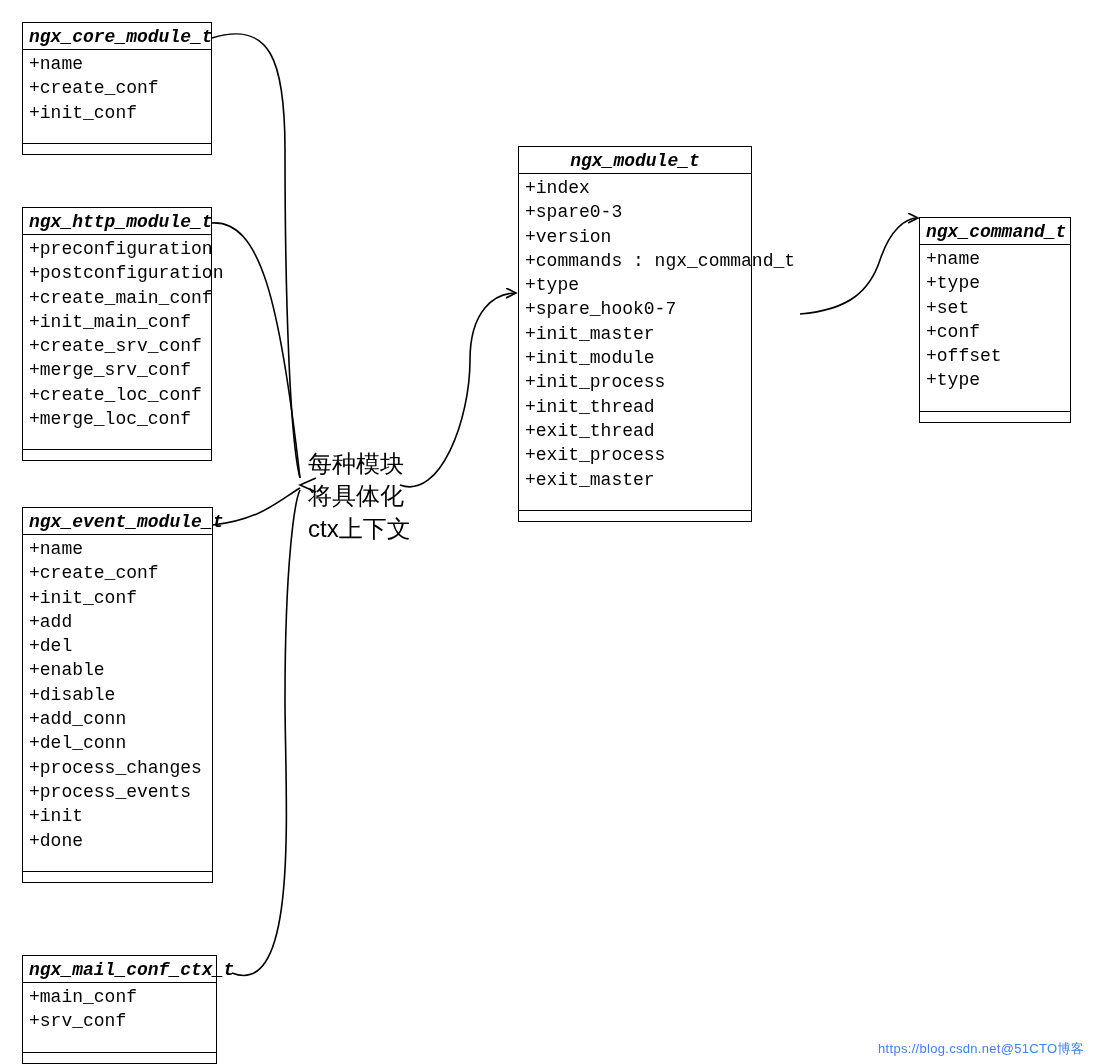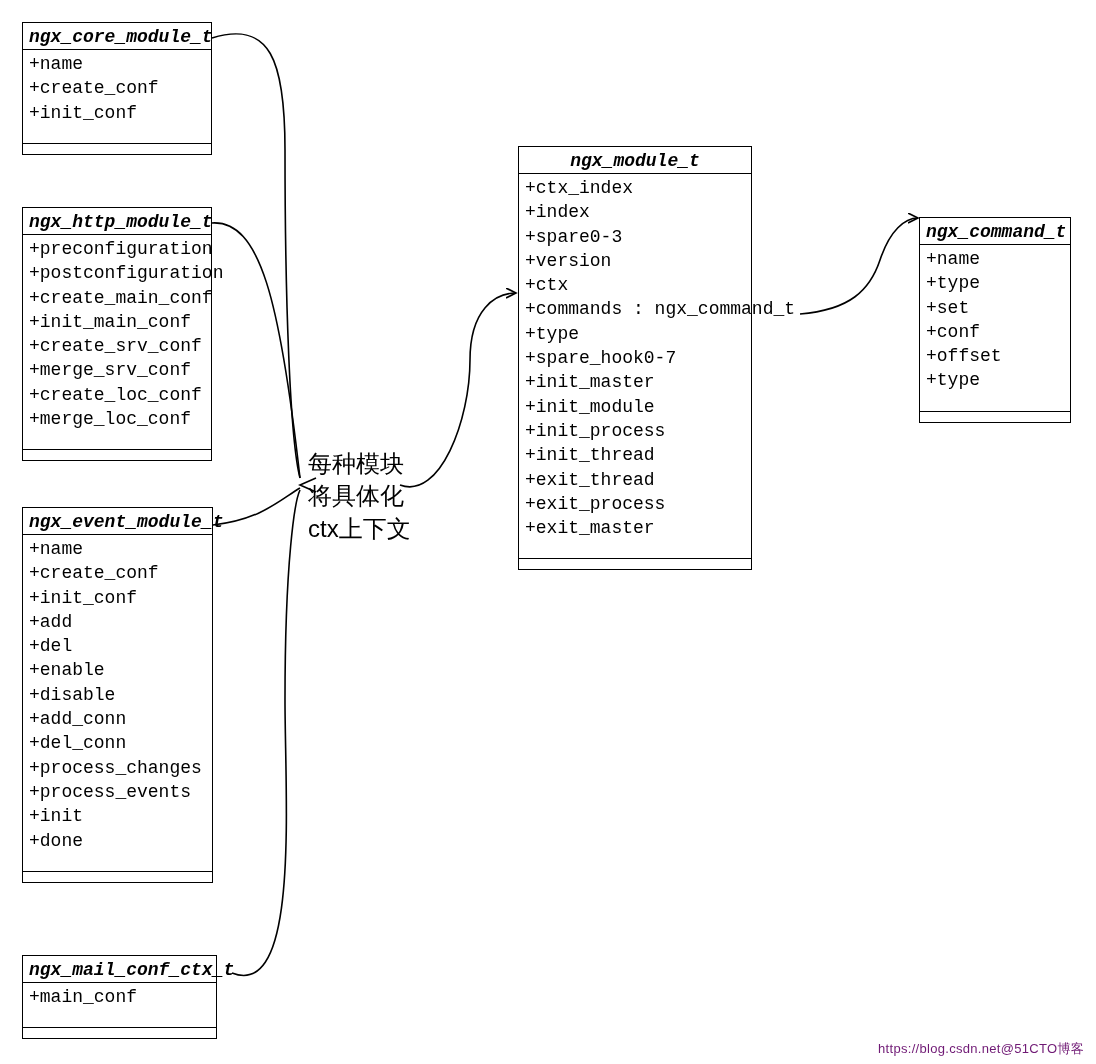--- a/index.html
+++ b/index.html
@@ -56,21 +56,21 @@
     left: 0; top: 0;
     width: 1096px;
     height: 1064px;
     pointer-events: none;
   }
   .watermark {
     position: absolute;
     right: 12px;
     bottom: 6px;
     font-size: 13px;
-    color: #701a75;
+    color: #3b82f6;
     font-family: sans-serif;
     letter-spacing: 0.3px;
   }
 </style>
 </head>
 <body>
 
 <div class="stage">
 
   <svg class="connectors">
@@ -137,32 +137,31 @@
       <div class="attr">+init</div>
       <div class="attr">+done</div>
     </div>
     <div class="uml-ops"></div>
   </div>
 
   <div class="uml-box" style="left:22px; top:955px; width:195px;">
     <div class="uml-title">ngx_mail_conf_ctx_t</div>
     <div class="uml-body">
       <div class="attr">+main_conf</div>
+      <div class="attr">+srv_conf</div>
     </div>
     <div class="uml-ops"></div>
   </div>
 
   <div class="uml-box" style="left:518px; top:146px; width:234px;">
     <div class="uml-title">ngx_module_t</div>
     <div class="uml-body">
-      <div class="attr">+ctx_index</div>
       <div class="attr">+index</div>
       <div class="attr">+spare0-3</div>
       <div class="attr">+version</div>
-      <div class="attr">+ctx</div>
       <div class="attr">+commands : ngx_command_t</div>
       <div class="attr">+type</div>
       <div class="attr">+spare_hook0-7</div>
       <div class="attr">+init_master</div>
       <div class="attr">+init_module</div>
       <div class="attr">+init_process</div>
       <div class="attr">+init_thread</div>
       <div class="attr">+exit_thread</div>
       <div class="attr">+exit_process</div>
       <div class="attr">+exit_master</div>

